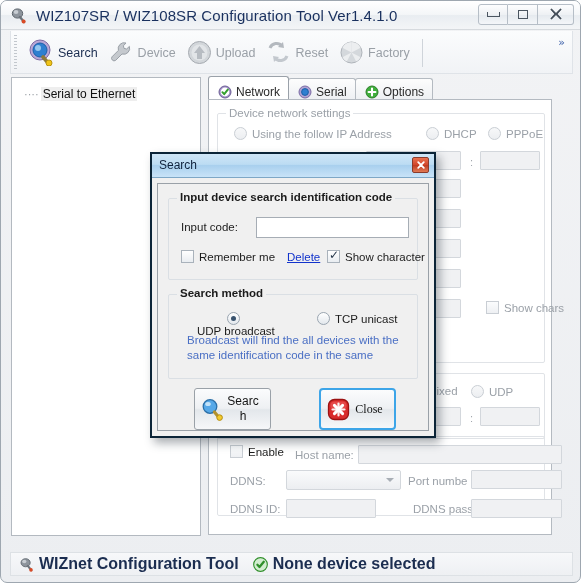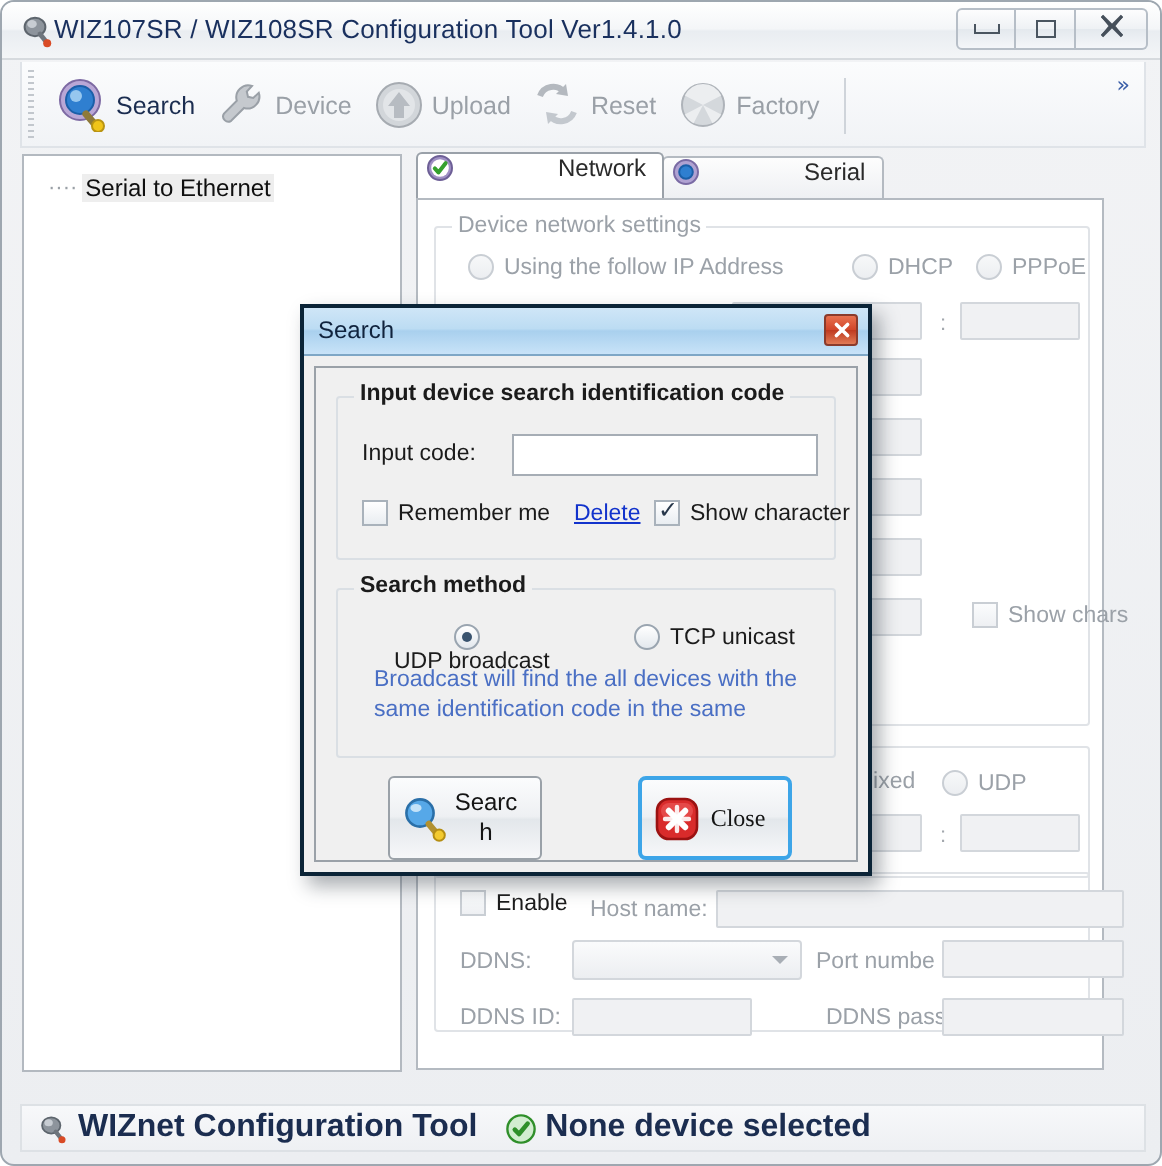--- a/index.html
+++ b/index.html
@@ -23,22 +23,22 @@
   .titlebar{
     position:absolute;left:0;top:0;width:100%;height:29px;
     background:linear-gradient(180deg,#ffffff 0%,#f4f6f8 48%,#e9edf1 52%,#f3f5f7 100%);
     border-bottom:1px solid #d6dade;
     box-sizing:border-box;
   }
   .title-icon{
     position:absolute;left:9px;top:6px;width:17px;height:17px;
   }
   .title-text{
-    position:absolute;left:26px;top:6px;
-    font-size:13px;color:#19305e;letter-spacing:.1px;white-space:nowrap;
+    position:absolute;left:35px;top:6px;
+    font-size:15px;color:#19305e;letter-spacing:.1px;white-space:nowrap;
   }
   .wctrls{position:absolute;right:6px;top:3px;display:flex;}
   .wbtn{
     width:30px;height:21px;box-sizing:border-box;
     border:1px solid #b6bec7;border-left:none;
     background:linear-gradient(180deg,#fdfdfe 0%,#eef1f4 50%,#e4e9ee 51%,#f4f6f9 100%);
     display:flex;align-items:center;justify-content:center;
   }
   .wbtn:first-child{border-left:1px solid #b6bec7;border-radius:3px 0 0 3px;}
   .wbtn:last-child{border-radius:0 3px 3px 0;width:36px;}
@@ -78,25 +78,25 @@
   .tree-dots{color:#9aa0a6;letter-spacing:0px;margin-right:2px;font-size:11px;}
   .tree-label{background:#eeeeee;padding:0 2px;}
 
   
   .tabs-wrap{
     position:absolute;left:207px;top:76px;width:346px;height:459px;
   }
   .tabstrip{position:absolute;left:0;top:0;height:22px;display:flex;align-items:flex-end;}
   .tab{
     height:21px;box-sizing:border-box;
-    display:flex;align-items:flex-start;padding:0 8px 0 4px;margin-right:-1px;
+    display:flex;align-items:flex-end;padding:0 8px 0 9px;margin-right:-1px;
     border:1px solid #b4bac1;border-bottom:none;
     border-radius:3px 3px 0 0;
     background:linear-gradient(180deg,#fdfdfd 0%,#eef0f3 100%);
-    font-size:12px;color:#2a2a2a;gap:48px;
+    font-size:12px;color:#2a2a2a;
   }
   .tab.active{
     height:23px;background:#ffffff;
     border-color:#9aa1a9;z-index:3;position:relative;
   }
   .tab-ico{width:14px;height:14px;margin-right:4px;flex:none;}
   .tabpage{
     position:absolute;left:0;top:22px;width:344px;height:436px;
     box-sizing:border-box;border:1px solid #b4bac1;background:#ffffff;
   }
@@ -340,20 +340,29 @@
       <div class="tab">
         <span class="tab-ico">
           <svg width="14" height="14" viewBox="0 0 14 14">
             <circle cx="7" cy="7" r="6" fill="#b0a2d2" stroke="#7a6ba4" stroke-width="1"></circle>
             <circle cx="7" cy="7" r="3.4" fill="#2f7fd0" stroke="#1b5fa8" stroke-width="1"></circle>
           </svg>
         </span>
         <span>Serial</span>
       </div>
 
+      <div class="tab">
+        <span class="tab-ico">
+          <svg width="14" height="14" viewBox="0 0 14 14">
+            <circle cx="7" cy="7" r="6" fill="#3fae3a" stroke="#2a7d27" stroke-width="1"></circle>
+            <path d="M7 3.6 V10.4 M3.6 7 H10.4" stroke="#ffffff" stroke-width="2.1" stroke-linecap="round"></path>
+          </svg>
+        </span>
+        <span>Options</span>
+      </div>
     </div>
 
     <div class="tabpage">
 
       <div class="grp" style="left:8px;top:13px;width:328px;height:250px;">
         <span class="grp-title">Device network settings</span>
 
         <div class="ro" style="left:16px;top:13px;">
           <span class="radio"></span>
           <span>Using the follow IP Address</span>

